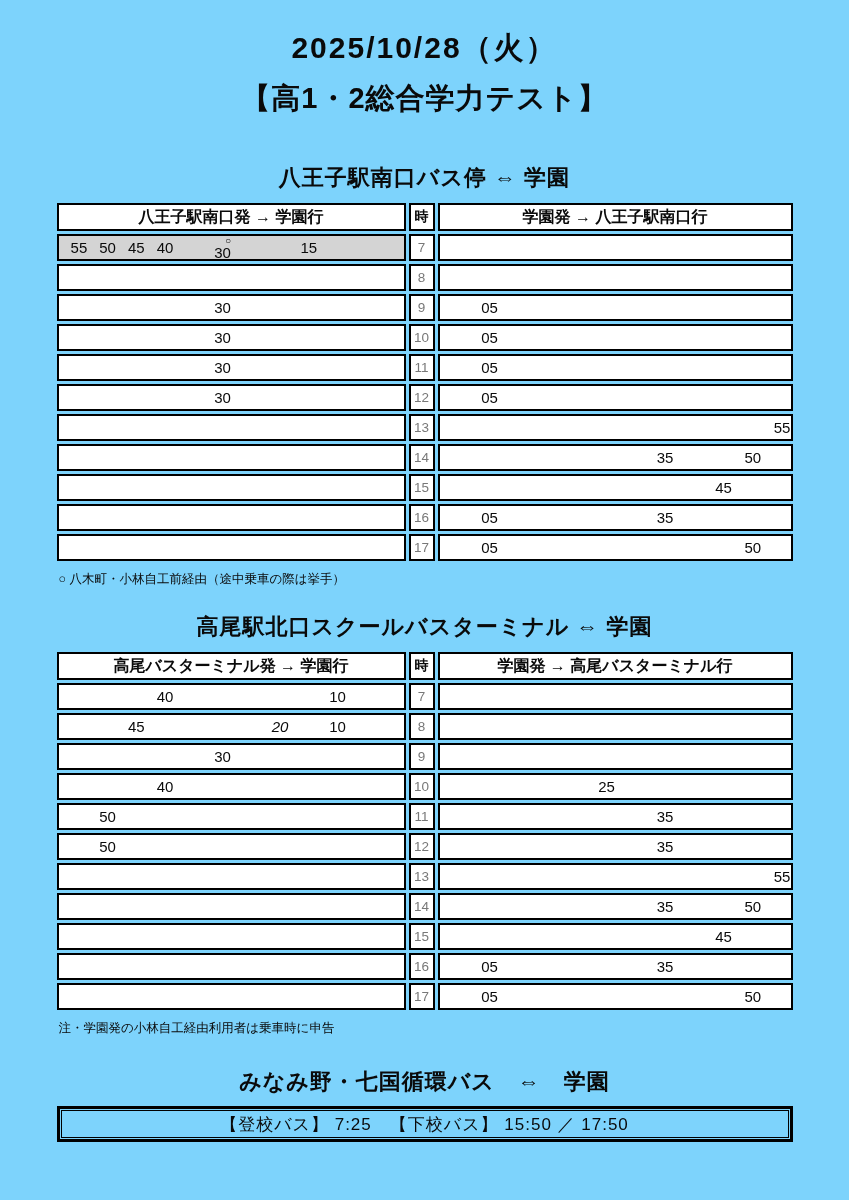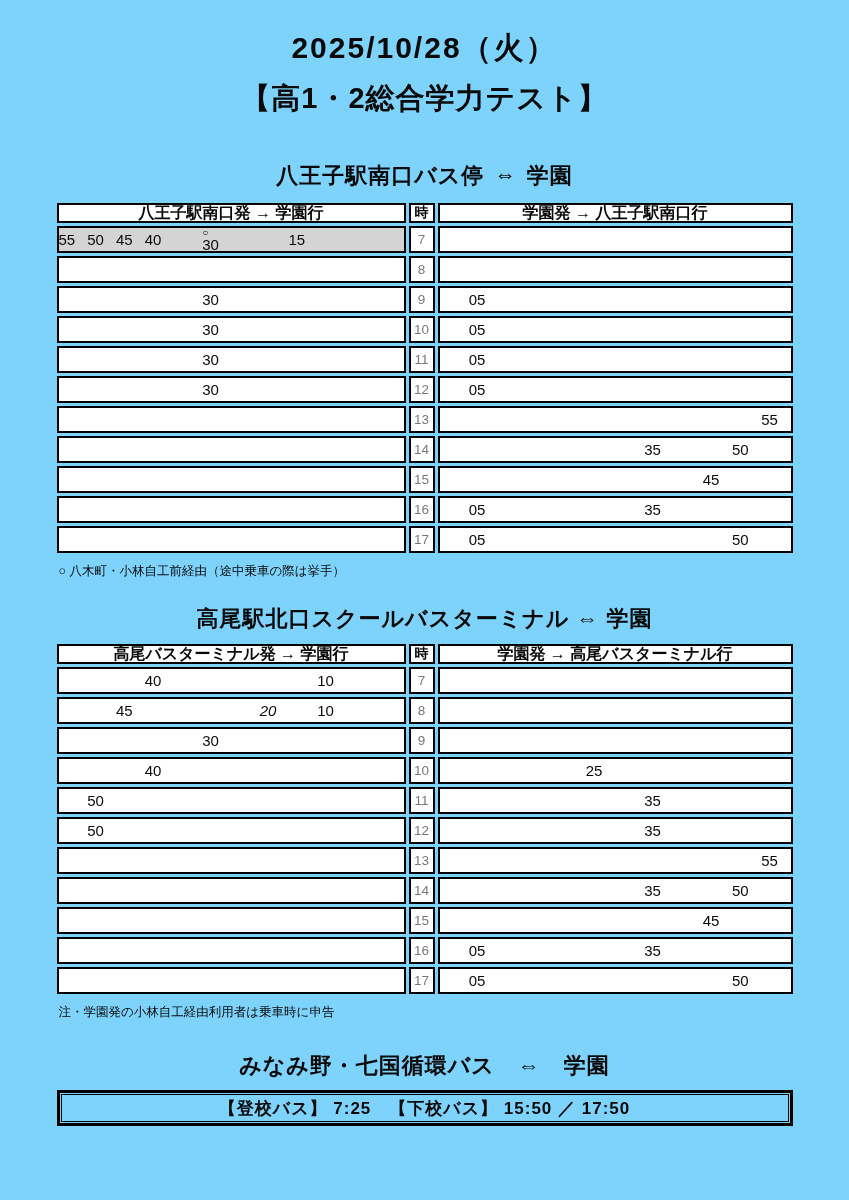--- a/index.html
+++ b/index.html
@@ -5,49 +5,49 @@
   html,body{margin:0;padding:0;background:#fff;color:#0a0a0a;
     font-family:"Liberation Sans","DejaVu Sans",sans-serif;}
   .page{width:849px;height:1200px;margin:0 auto;overflow:hidden;background:#7dd3fc;}
 
   .page-title{margin:30px 0 0 0;text-align:center;font-size:30px;line-height:36px;
     font-weight:bold;letter-spacing:2px;}
   .page-subtitle{margin:14px 0 0 0;text-align:center;font-size:29px;line-height:36px;
     font-weight:bold;letter-spacing:1px;}
 
   .sec-title{margin:0;text-align:center;font-weight:bold;font-size:22px;line-height:28px;letter-spacing:1px;}
-  .sec1 .sec-title{margin-top:48px;font-family:Liberation Mono, monospace;}
+  .sec1 .sec-title{margin-top:48px;}
   .sec2 .sec-title{margin-top:26px;}
   .sec3 .sec-title{margin-top:32px;}
 
   .tt{width:736px;margin:11px auto 0 auto;}
   .tt-row{display:flex;margin-bottom:3px;height:27px;}
-  .tt-row.tt-head{height:20px;justify-content:center;}
+  .tt-row.tt-head{height:28px;justify-content:center;}
   .tt-cell{border:2px solid #000;background:#fff;box-sizing:border-box;position:relative;}
   .tt-left{width:349px;margin-right:3px;}
   .tt-hour{width:26px;margin-right:3px;display:flex;align-items:center;justify-content:center;
     font-size:13.5px;color:#787878;}
   .tt-right{flex:1;}
   .tt-head .tt-cell{display:flex;align-items:center;justify-content:center;
     font-weight:bold;font-size:16px;color:#0a0a0a;}
   .tt-head .tt-hour{font-size:14px;color:#0a0a0a;}
   .tt-shaded{background:#d4d4d4;}
 
   .entry{position:absolute;top:0;bottom:0;width:8.3333%;display:flex;flex-direction:column;
-    align-items:flex-start;justify-content:center;font-size:15px;line-height:15px;}
+    align-items:flex-end;justify-content:center;font-size:15px;line-height:15px;}
   .entry .mark{font-size:10px;line-height:9px;display:block;}
   .entry .min{display:block;}
 
   .note-strip{width:736px;margin:3px auto 0 auto;background:#dedede;box-sizing:border-box;
     padding:3px 4px;font-size:12.5px;line-height:16px;}
   .note-plain{width:736px;margin:10px auto 0 auto;font-size:12.5px;line-height:16px;padding:0 2px;box-sizing:border-box;}
 
   .banner-outer{width:736px;margin:10px auto 0 auto;border:3px solid #000;box-sizing:border-box;padding:1px;}
   .banner-inner{border:1px solid #000;display:flex;align-items:center;justify-content:center;
-    height:26px;font-size:17px;font-weight:bold;letter-spacing:1px;}
+    height:26px;font-size:17px;font-weight:normal;letter-spacing:1px;}
 </style>
 </head>
 <body>
 
 <div class="page">
 
   <h1 class="page-title">2025/10/28（火）</h1>
   <h2 class="page-subtitle">【高1・2総合学力テスト】</h2>
 
   <section class="sec1">

